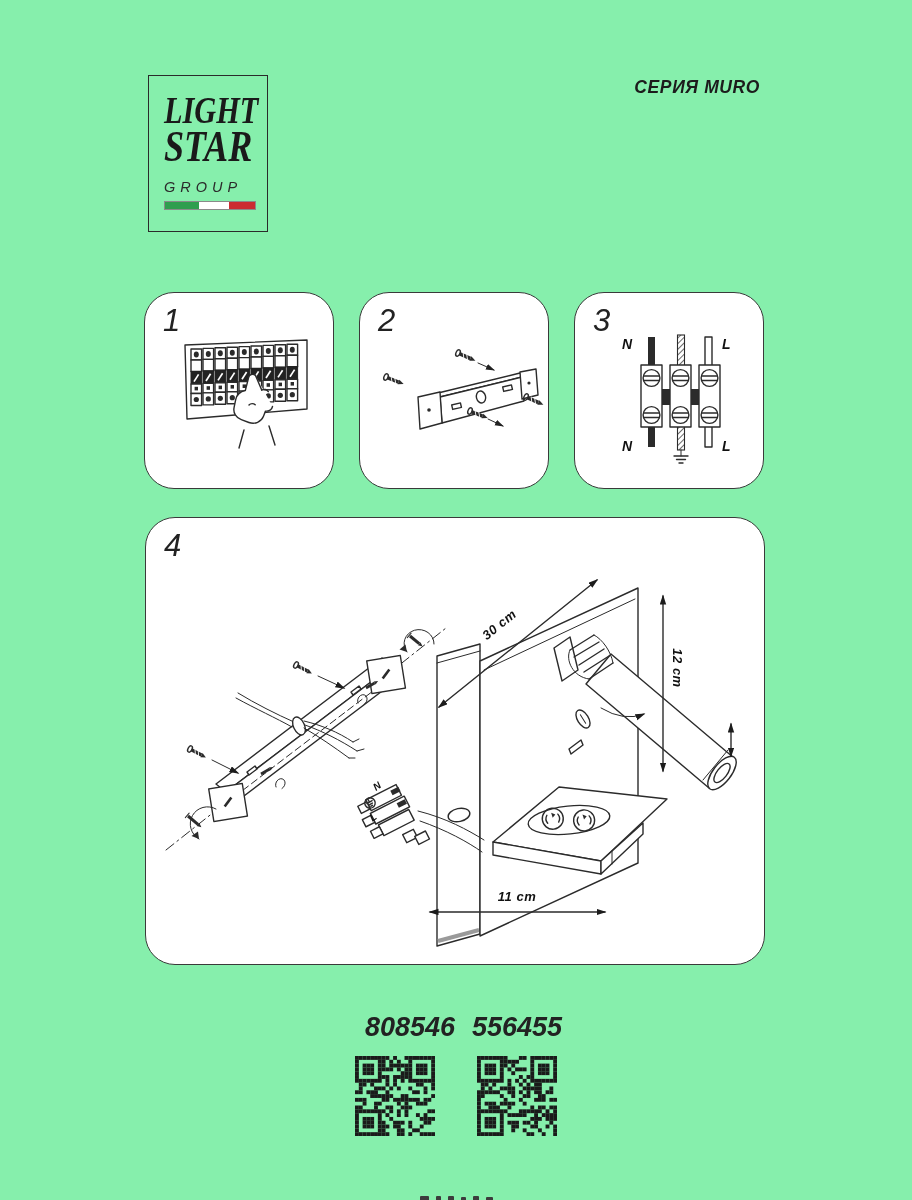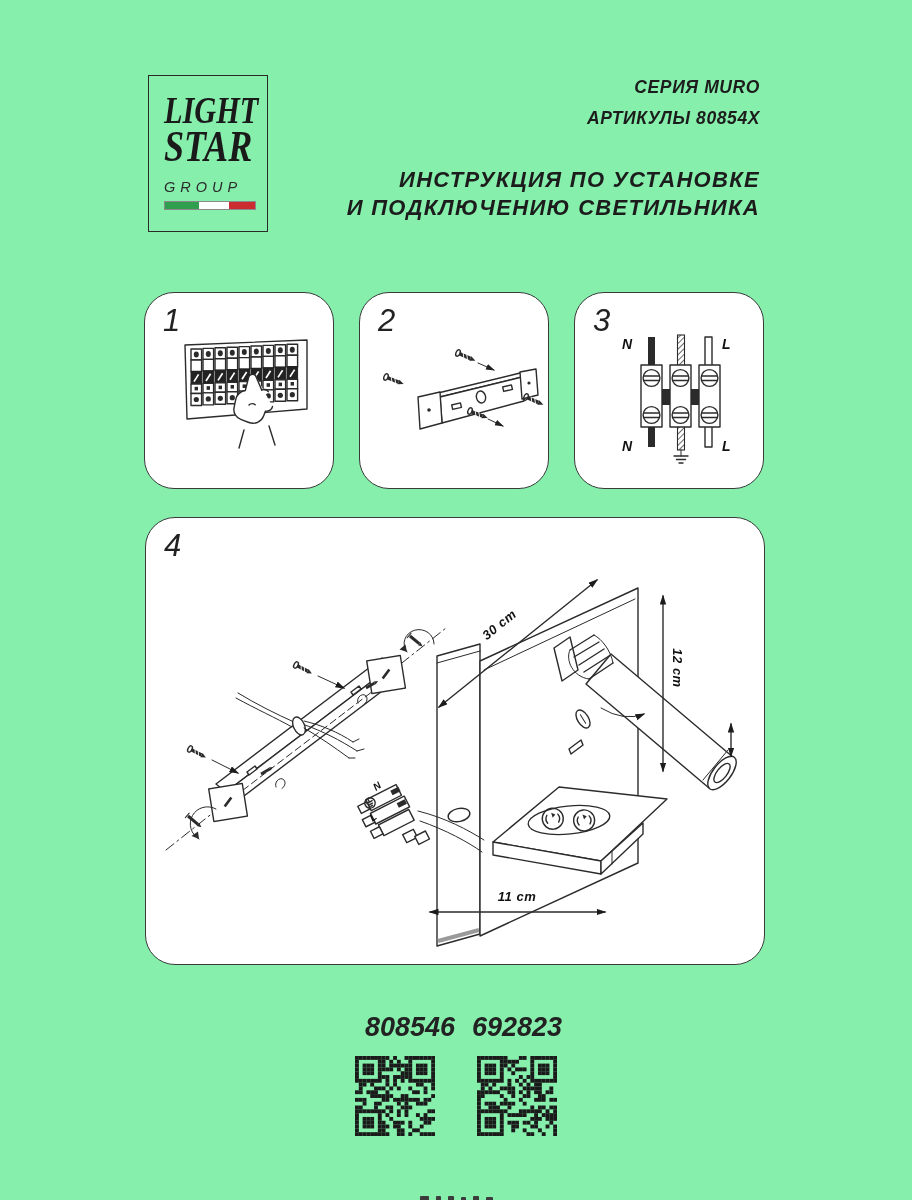--- a/index.html
+++ b/index.html
@@ -59,25 +59,20 @@
     <div id="logo-inner">
       <div class="logo-serif" id="logo-light">LIGHT</div>
       <div class="logo-serif" id="logo-star">STAR</div>
       <div id="logo-group">GROUP</div>
       <div id="logo-flag" style="--fg: #2f9e4e; --fr: #cb2c31;"></div>
     </div>
   </div>
 
   <div class="abs" id="header-top">
     <div>СЕРИЯ MURO</div>
-    <div>АРТИКУЛЫ 80854X</div>
-  </div>
-  <div class="abs" id="header-title">
-    <div>ИНСТРУКЦИЯ ПО УСТАНОВКЕ</div>
-    <div>И ПОДКЛЮЧЕНИЮ СВЕТИЛЬНИКА</div>
   </div>
 
   <div class="abs step-box" id="step1">
     <div class="step-num">1</div>
     <svg class="fig" width="190" height="197" viewBox="0 0 190 197">
       <defs>
         <g id="bkr">
           <rect x="0" y="0" width="10.6" height="11" class="w" stroke-width="1.1"></rect>
           <ellipse cx="5.3" cy="5.5" rx="2.5" ry="3" class="f"></ellipse>
           <rect x="0" y="11" width="10.6" height="11.5" class="w" stroke-width="1.1"></rect>
@@ -380,21 +375,21 @@
         </g>
         <g>
           <line x1="284" y1="394" x2="459" y2="394" class="s" stroke-width="1.3" marker-start="url(#ah4)" marker-end="url(#ah4)"></line>
           <text x="371" y="383" text-anchor="middle" class="dim-t">11 cm</text>
         </g>
       </g>
     </svg>
   </div>
 
   <div class="abs qr-code-label" style="left:335px;top:1012px;text-align:right;">808546</div>
-  <div class="abs qr-code-label" style="left:457px;top:1012px;">692823</div>
+  <div class="abs qr-code-label" style="left:457px;top:1012px;">556455</div>
   <svg class="qr-svg" style="left:355px;top:1056px;" width="80" height="80" viewBox="0 0 80 80" fill="#1a1a1a">
       <rect x="0.00" y="0.00" width="3.87" height="3.87"></rect>
       <rect x="3.81" y="0.00" width="3.87" height="3.87"></rect>
       <rect x="7.62" y="0.00" width="3.87" height="3.87"></rect>
       <rect x="11.43" y="0.00" width="3.87" height="3.87"></rect>
       <rect x="15.24" y="0.00" width="3.87" height="3.87"></rect>
       <rect x="19.05" y="0.00" width="3.87" height="3.87"></rect>
       <rect x="22.86" y="0.00" width="3.87" height="3.87"></rect>
       <rect x="26.67" y="0.00" width="3.87" height="3.87"></rect>
       <rect x="30.48" y="0.00" width="3.87" height="3.87"></rect>

